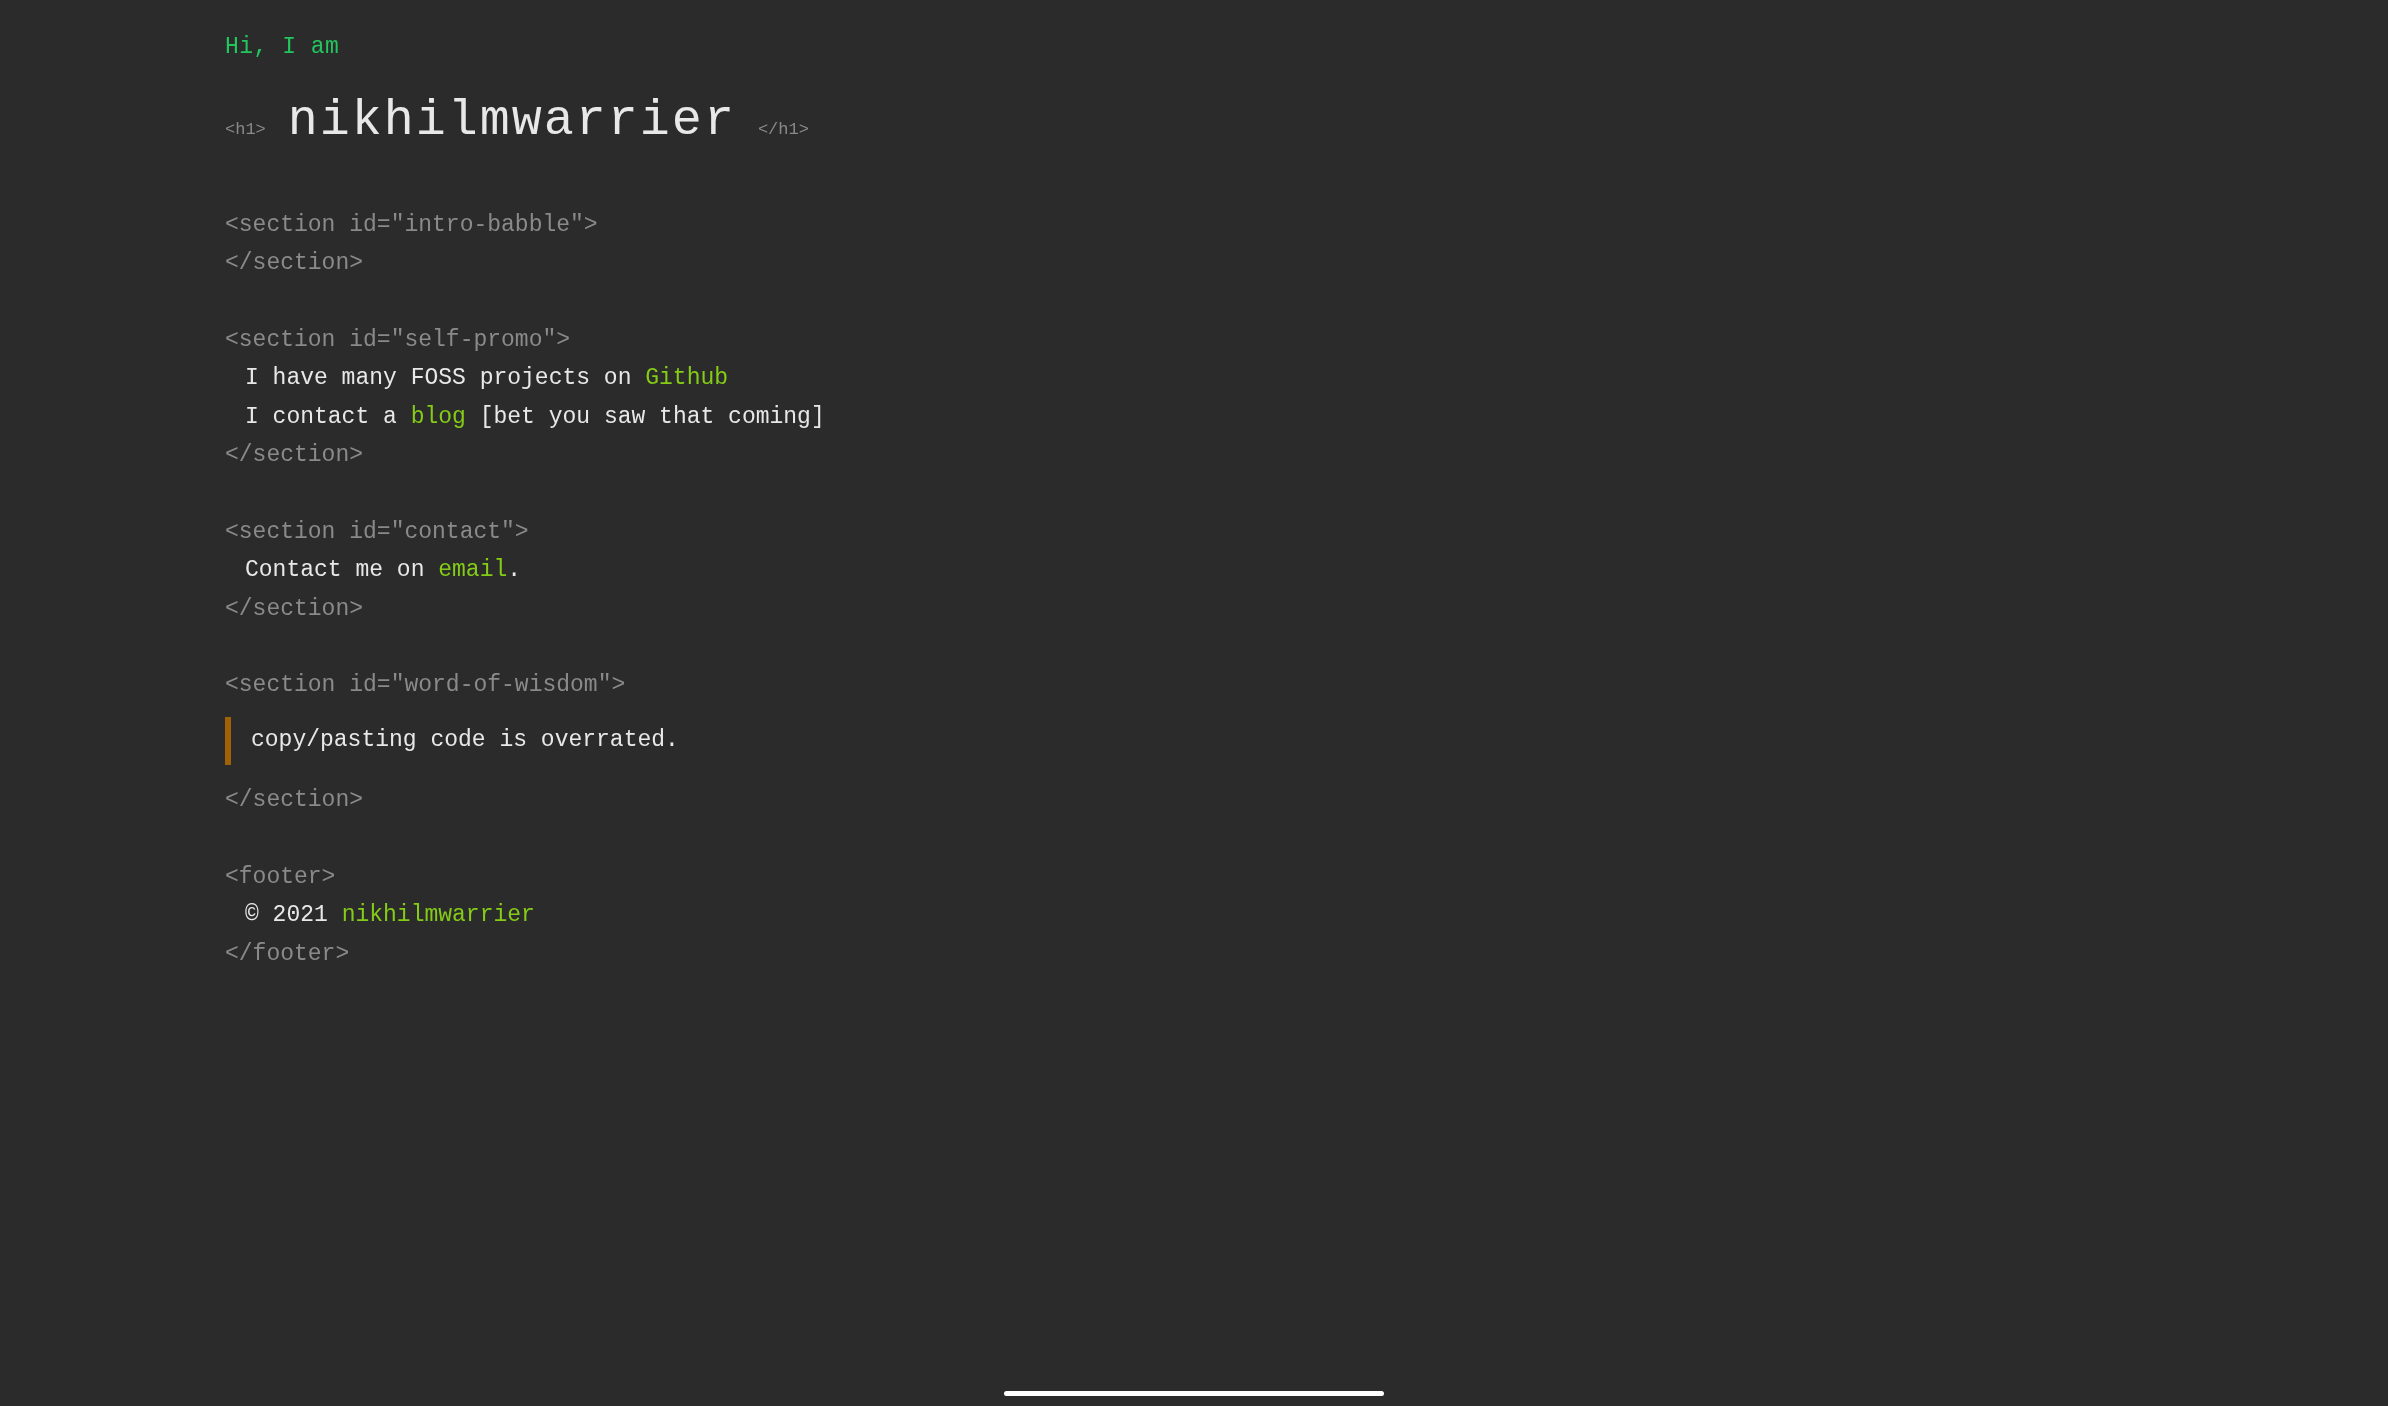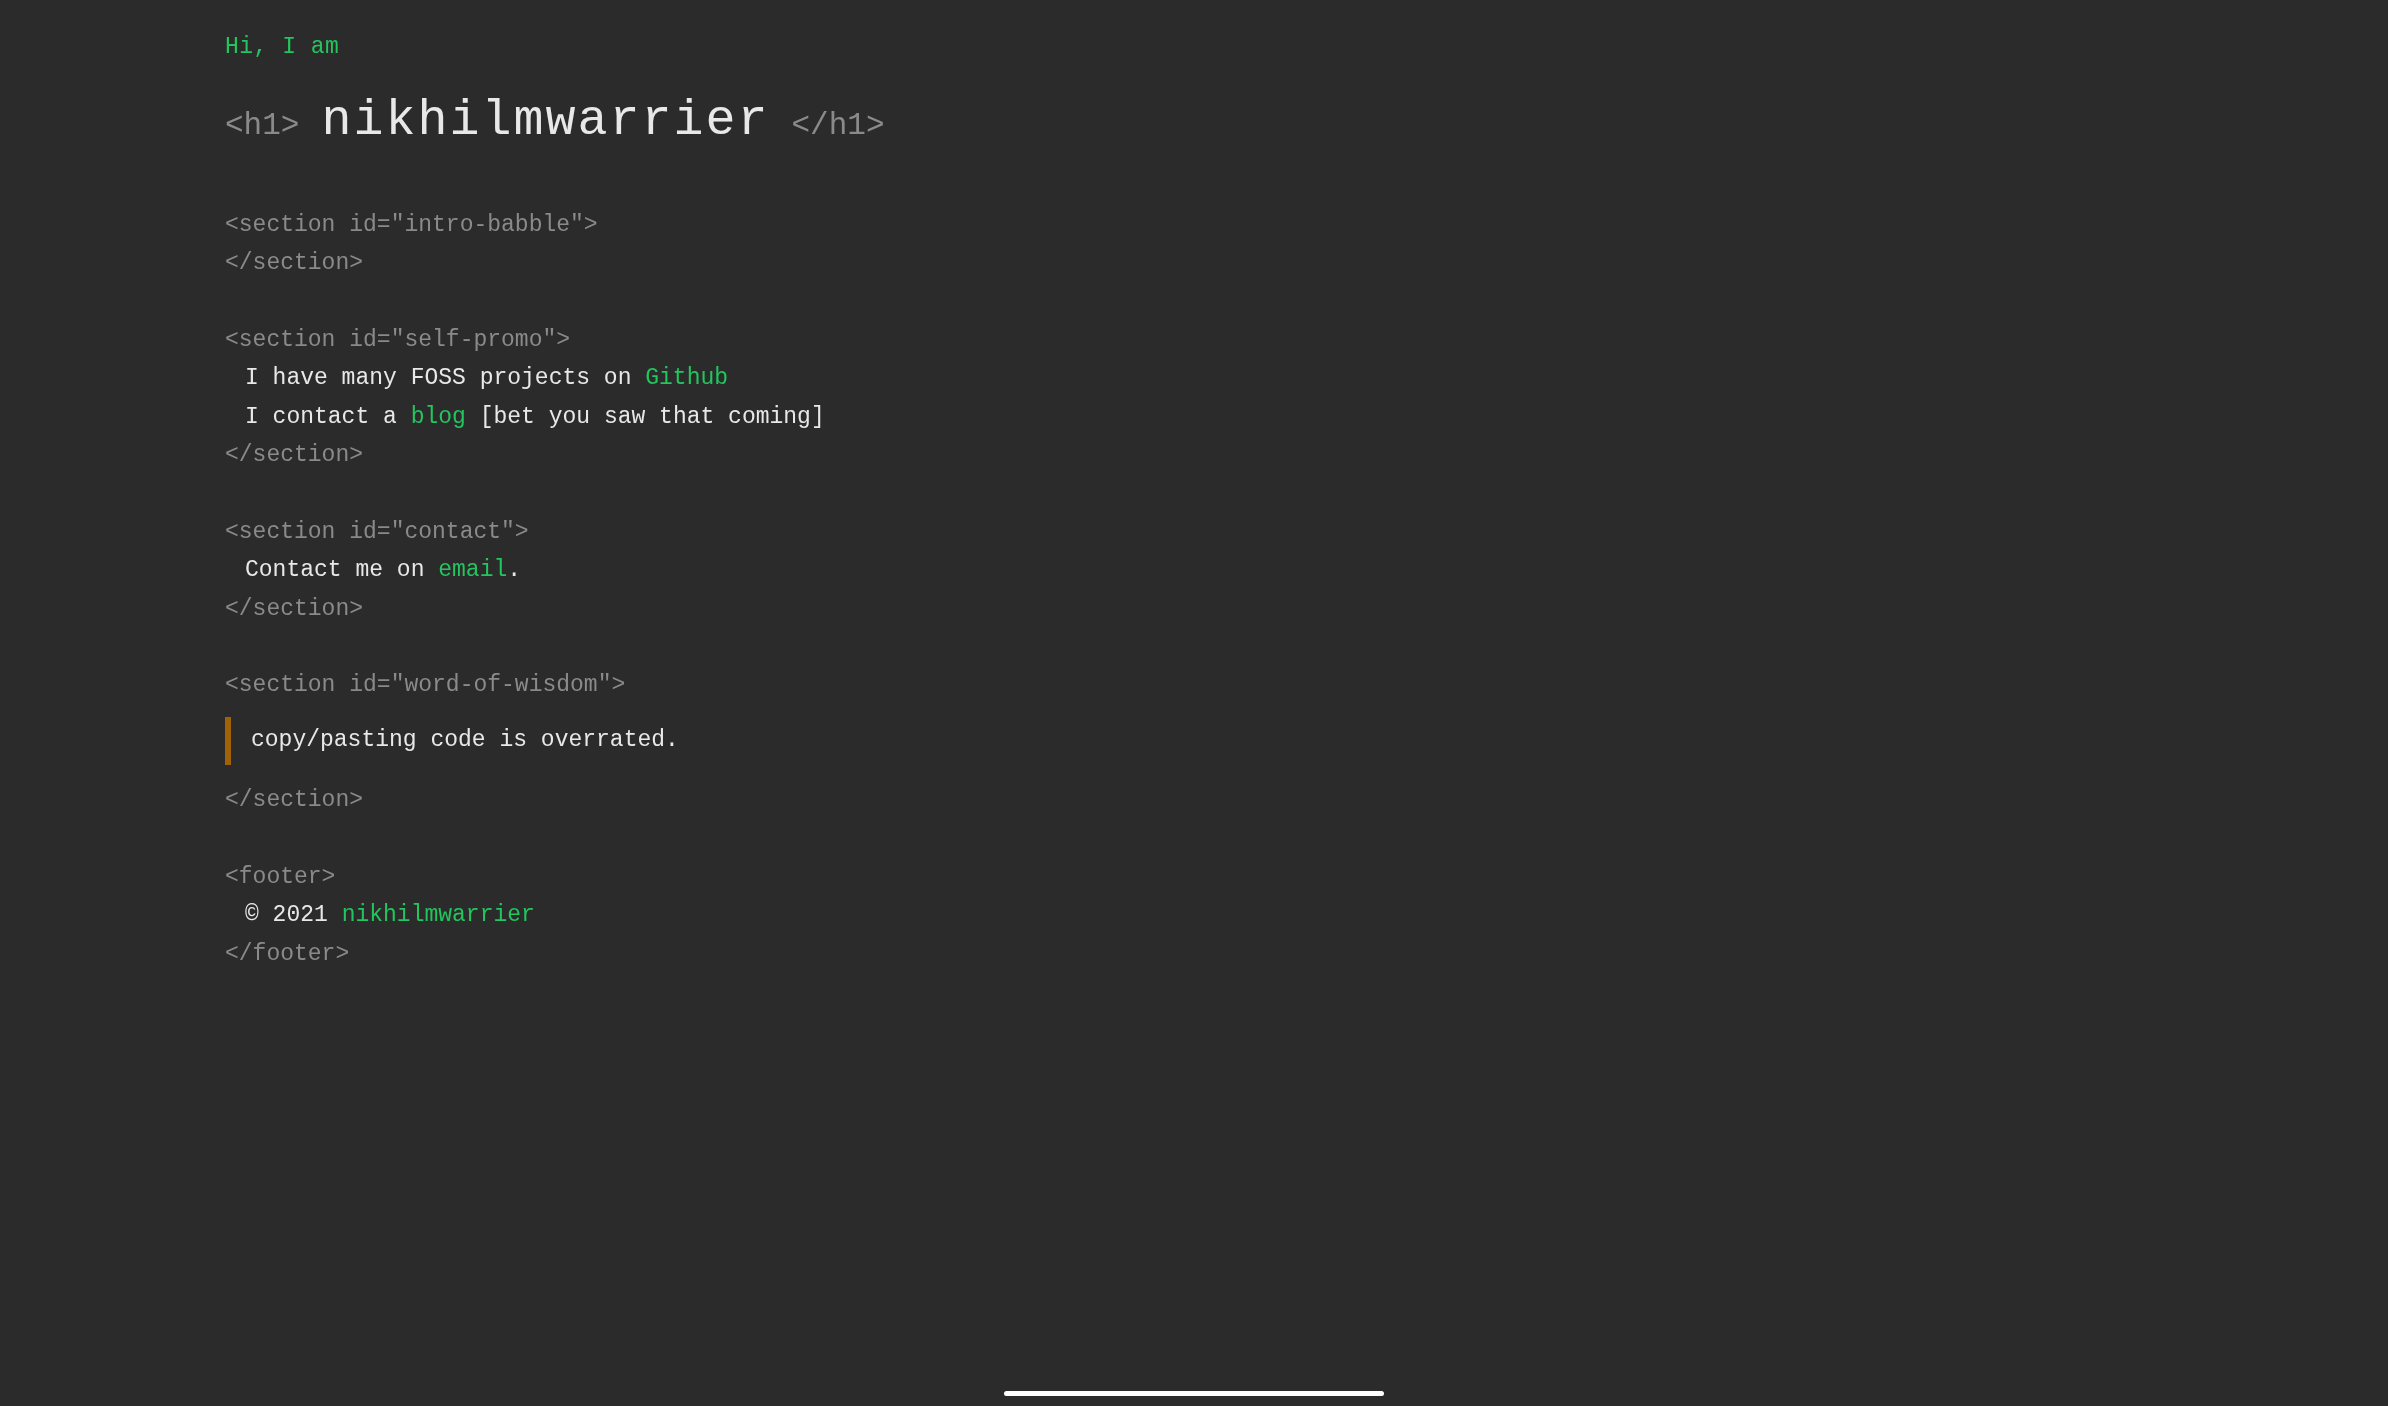--- a/index.html
+++ b/index.html
@@ -25,21 +25,21 @@
       letter-spacing: 0.5px;
     }
     .heading-row {
       display: flex;
       align-items: baseline;
       gap: 22px;
       margin-bottom: 50px;
     }
     .tag {
       color: #8a8a8a;
-      font-size: 31px;
+      font-size: 17px;
       margin-top: 10px;
     }
     .heading-text {
       color: #e8e8e8;
       font-size: 50px;
       letter-spacing: 2px;
       font-weight: 400;
     }
     .section {
       margin-bottom: 42px;
@@ -47,21 +47,21 @@
     .section-open, .section-close, .footer-open, .footer-close {
       color: #8a8a8a;
       margin-bottom: 4px;
     }
     .content-line {
       padding-left: 20px;
       margin-bottom: 4px;
       color: #e8e8e8;
     }
     .link {
-      color: #22c55e;
+      color: #84cc16;
       text-decoration: none;
       cursor: pointer;
     }
     blockquote.quote-block {
       border-left: 6px solid #a16207;
       margin: 14px 0 18px 0;
       padding: 6px 0 6px 20px;
     }
     .quote-line {
       color: #e8e8e8;

